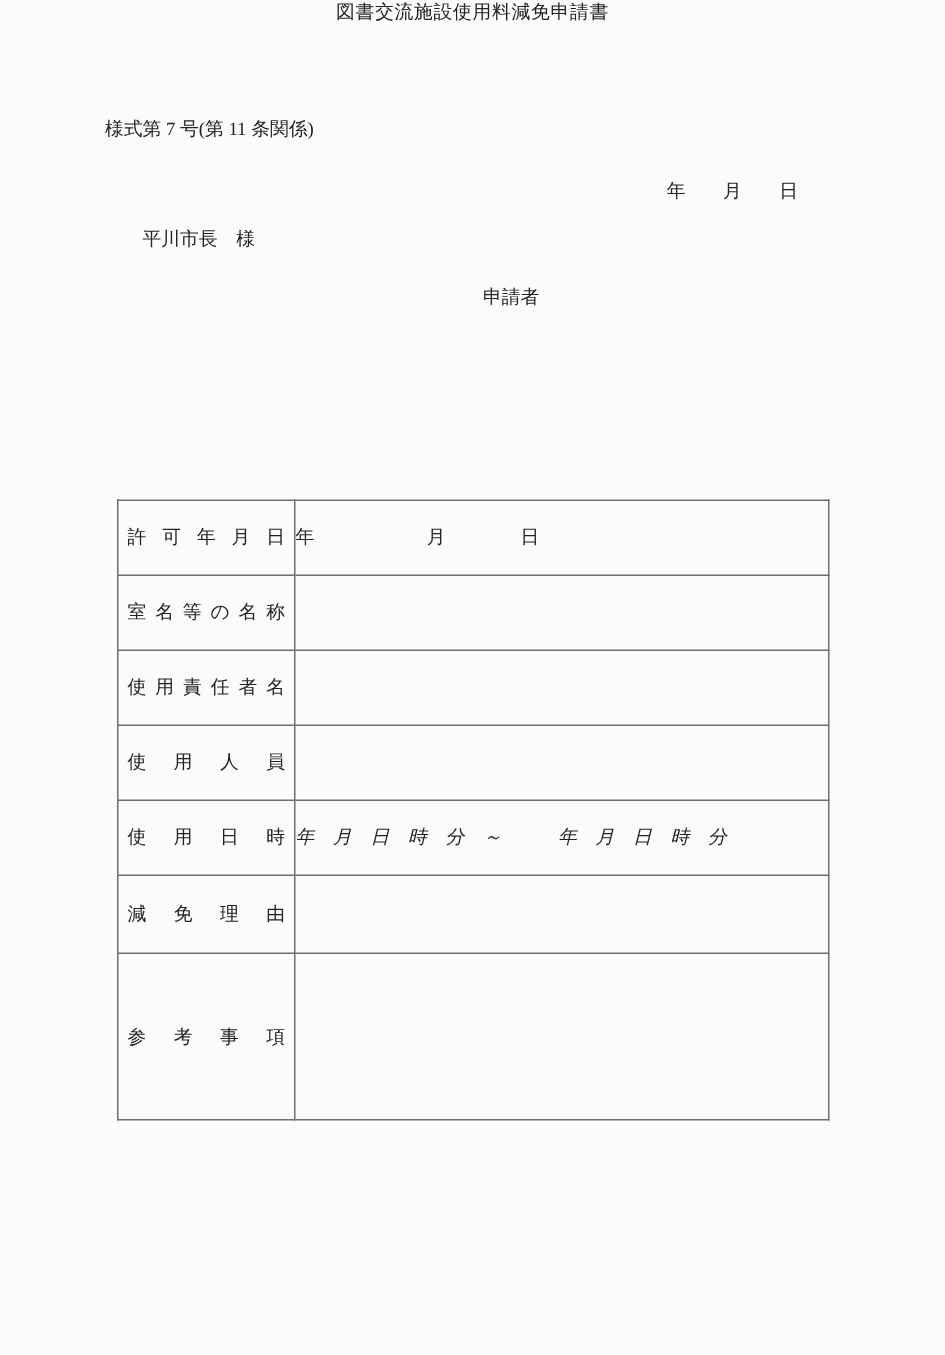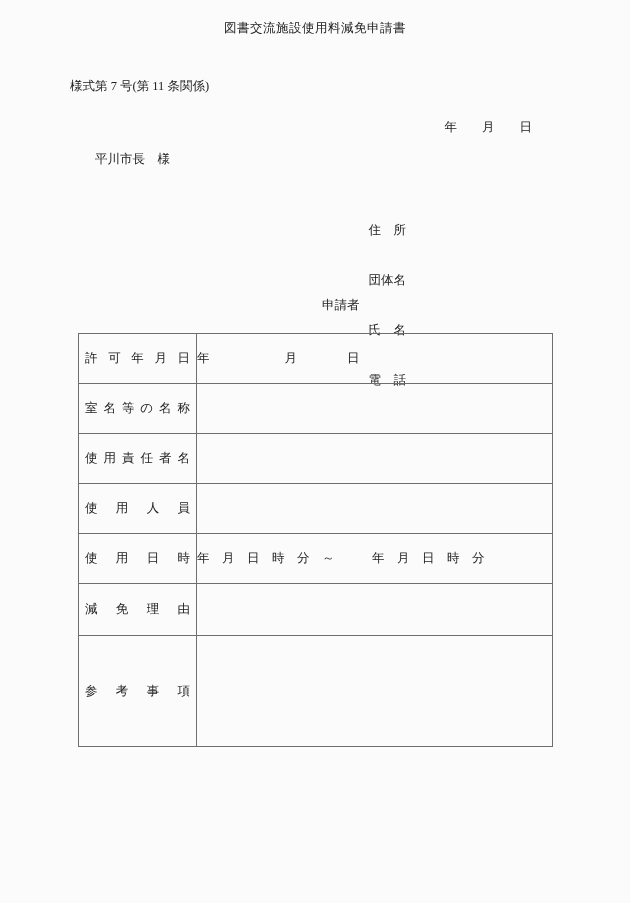--- a/index.html
+++ b/index.html
@@ -7,21 +7,21 @@
     position:relative;
     width:630px;height:903px;
     background:#fbfbfb;
     font-family:"Liberation Serif","DejaVu Serif",serif;
     font-size:12.5px;
     color:#222;
     overflow:hidden;
   }
   .abs{position:absolute;white-space:pre;}
   .form-number{left:70px;top:78px;}
-  .doc-title{left:0;top:99px;width:100%;text-align:center;letter-spacing:0.5px;white-space:pre;margin-top:20px;}
+  .doc-title{left:0;top:99px;width:100%;text-align:center;letter-spacing:0.5px;white-space:pre;}
   .date-line{top:119px;right:98px;}
   .addressee{left:95px;top:151px;text-align:center;}
   .applicant{left:322px;top:190px;display:flex;align-items:center;gap:9px;white-space:pre;}
   .applicant-fields .af{line-height:20px;}
   .paragraph{
     position:absolute;left:73px;top:289px;width:484px;
     line-height:19.5px;text-indent:25px;white-space:normal;
     text-align:justify;
   }
   table.form-table{
@@ -38,43 +38,37 @@
   col.c2{width:356px;}
   tr.rh50{height:50px;}
   tr.rh52{height:52px;}
   tr.rh111{height:111px;}
   .cell-label{
     display:flex;justify-content:space-between;align-items:center;
     margin:0 6px;
   }
   td.value{white-space:pre;}
   td.v-permit{padding-left:116px;}
-  td.v-datetime{padding-left:50px;}
+  td.v-datetime{padding-left:50px;font-style:italic;}
 </style>
 </head>
 <body>
 
 <div class="page">
 
   <div class="abs form-number">様式第 7 号(第 11 条関係)</div>
 
   <div class="doc-title">図書交流施設使用料減免申請書</div>
 
   <div class="abs date-line">年　　月　　日</div>
 
   <div class="abs addressee">平川市長　様</div>
 
   <div class="abs applicant">
     <div class="applicant-label">申請者</div>
-    <div class="applicant-fields">
-      <div class="af">住　所</div>
-      <div class="af">団体名</div>
-      <div class="af">氏　名</div>
-      <div class="af">電　話</div>
-    </div>
   </div>
 
 
   <table class="form-table">
     <colgroup>
         <col class="c1">
         <col class="c2">
       </colgroup>
     <tbody>
       <tr class="rh50">

